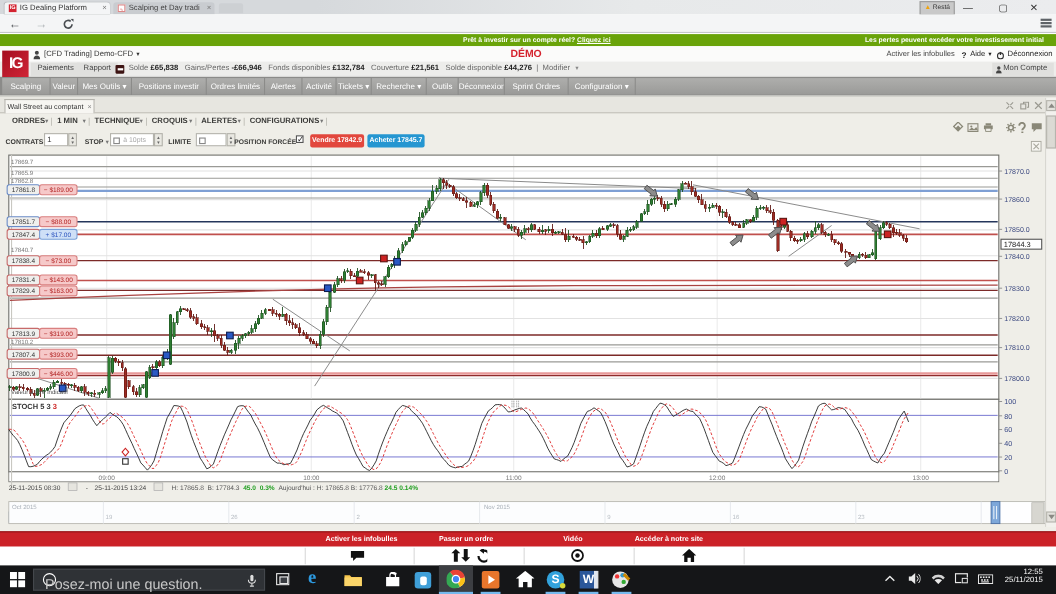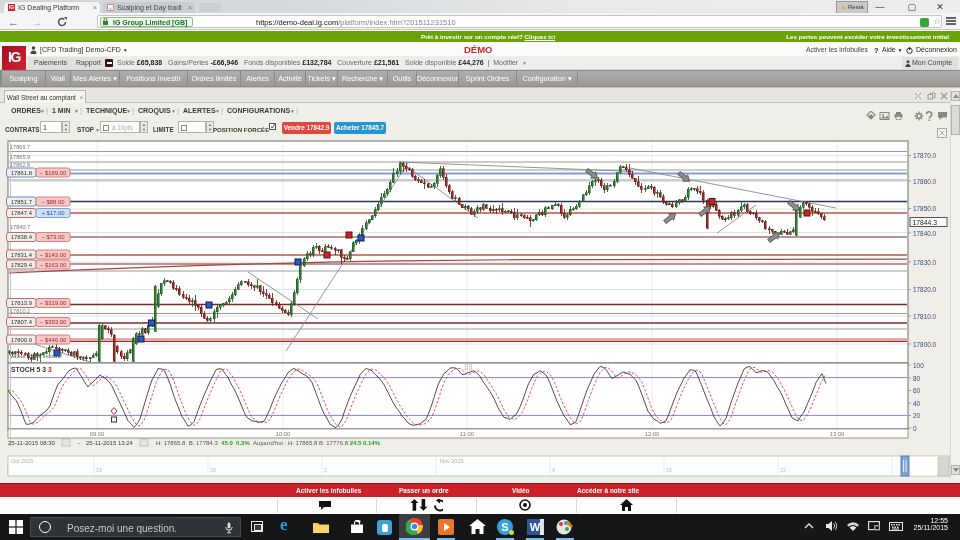--- a/index.html
+++ b/index.html
@@ -74,30 +74,20 @@
   <div class="winctl" style="left:902px">▢</div>
   <div class="winctl" style="left:930px">✕</div>
 </div>
 <div class="abs" id="toolbar">
   <div class="navbtn" style="left:8px;top:3px">←</div>
   <div class="navbtn" style="left:32px;top:3px;color:#aeb2b6">→</div>
   <svg class="abs" style="left:57px;top:4px" width="10" height="10" viewBox="0 0 10 10">
         <path d="M8.5 5a3.5 3.5 0 1 1-1.2-2.6" fill="none" stroke="#4a4e52" stroke-width="1.5"></path>
         <path d="M7 0h3v3z" fill="#4a4e52"></path>
       </svg>
-  <div class="abs" id="urlbox">
-     <div class="abs" id="evbadge">IG Group Limited [GB]</div>
-     <svg class="abs" style="left:4px;top:2px" width="7" height="8" viewBox="0 0 7 8">
-          <rect x="1" y="3" width="5" height="4" fill="#2c8527"></rect>
-          <path d="M2 3V2a1.5 1.5 0 013 0v1" fill="none" stroke="#2c8527"></path>
-        </svg>
-     <div class="abs" id="urltxt"><b style="font-weight:normal;color:#111">https://demo-deal.ig.com</b><span>/platform/index.htm?201511231510</span></div>
-     <div class="abs" style="left:822px;top:2px;width:9px;height:9px;background:#3aa33a;border-radius:2px"></div>
-     <div class="abs" style="left:835px;top:0px;color:#9aa0a6;font-size:9px">☆</div>
-  </div>
   <div class="abs" style="left:946px;top:4px;width:10px;height:8px">
     <div style="height:1.6px;background:#5f6368;margin-bottom:1.6px"></div>
     <div style="height:1.6px;background:#5f6368;margin-bottom:1.6px"></div>
     <div style="height:1.6px;background:#5f6368"></div>
   </div>
 </div>
 
 <div class="abs" id="greenbar">
   <span style="position:absolute;left:421px;font-size:6.2px">Prêt à investir sur un compte réel? <u>Cliquez ici</u></span>
   <span style="position:absolute;right:11px;font-size:6.2px">Les pertes peuvent excéder votre investissement initial</span>
@@ -128,22 +118,22 @@
       </span>
   <span class="h7" style="position:absolute;left:117px;top:3px;color:#666">Solde <b style="color:#222">£65,838</b>&nbsp;&nbsp; Gains/Pertes <b style="color:#222">-£66,946</b>&nbsp;&nbsp; Fonds disponibles <b style="color:#222">£132,784</b>&nbsp;&nbsp; Couverture <b style="color:#222">£21,561</b>&nbsp;&nbsp; Solde disponible <b style="color:#222">£44,276</b> &nbsp;|&nbsp; Modifier &nbsp;<span style="font-size:5px;color:#888">▼</span></span>
   <span class="chip" style="left:902px;width:56px;padding:0 2px 0 10px">Mon Compte</span>
   <svg style="position:absolute;left:905px;top:4px" width="6" height="7" viewBox="0 0 7 8">
         <circle cx="3.5" cy="2" r="1.8" fill="#444"></circle>
         <path d="M0.5 8c0-2.5 1.3-3.5 3-3.5s3 1 3 3.5z" fill="#444"></path>
       </svg>
 </div>
 <div class="abs" id="menubar">
       <div class="mbtn" style="left:2px;width:43px;white-space:nowrap;overflow:hidden">Scalping</div>
-      <div class="mbtn" style="left:46px;width:24px;white-space:nowrap;overflow:hidden">Wall</div>
-      <div class="mbtn" style="left:71px;width:48px;white-space:nowrap;overflow:hidden">Mes Alertes ▾</div>
+      <div class="mbtn" style="left:46px;width:24px;white-space:nowrap;overflow:hidden">Valeur</div>
+      <div class="mbtn" style="left:71px;width:48px;white-space:nowrap;overflow:hidden">Mes Outils ▾</div>
       <div class="mbtn" style="left:120px;width:67px;white-space:nowrap;overflow:hidden">Positions investir</div>
       <div class="mbtn" style="left:188px;width:52px;white-space:nowrap;overflow:hidden">Ordres limités</div>
       <div class="mbtn" style="left:241px;width:33px;white-space:nowrap;overflow:hidden">Alertes</div>
       <div class="mbtn" style="left:275px;width:30px;white-space:nowrap;overflow:hidden">Activité</div>
       <div class="mbtn" style="left:306px;width:31px;white-space:nowrap;overflow:hidden">Tickets ▾</div>
       <div class="mbtn" style="left:338px;width:49px;white-space:nowrap;overflow:hidden">Recherche ▾</div>
       <div class="mbtn" style="left:388px;width:28px;white-space:nowrap;overflow:hidden">Outils</div>
       <div class="mbtn" style="left:417px;width:41px;white-space:nowrap;overflow:hidden">Déconnexion</div>
       <div class="mbtn" style="left:459px;width:57px;white-space:nowrap;overflow:hidden">Sprint Ordres</div>
       <div class="mbtn" style="left:517px;width:60px;white-space:nowrap;overflow:hidden">Configuration ▾</div>
@@ -1000,21 +990,21 @@
 
 <div class="abs" id="taskbar">
   <svg class="abs" style="left:9px;top:6px" width="14" height="14" viewBox="0 0 14 14">
         <rect x="0" y="0" width="6.4" height="6.4" fill="#fff"></rect>
         <rect x="7.6" y="0" width="6.4" height="6.4" fill="#fff"></rect>
         <rect x="0" y="7.6" width="6.4" height="6.4" fill="#fff"></rect>
         <rect x="7.6" y="7.6" width="6.4" height="6.4" fill="#fff"></rect>
       </svg>
   <div class="abs" id="searchbox">
     <div style="position:absolute;left:8px;top:3px;width:12px;height:12px;border:1.5px solid #fff;border-radius:50%"></div>
-    <span style="position:absolute;left:36px;top:5px;font-size:10px;color:#c8c8c8">Posez-moi une question.</span>
+    <span style="position:absolute;left:10px;top:5px;font-size:13px;color:#c8c8c8">Posez-moi une question.</span>
     <svg style="position:absolute;right:7px;top:4px" width="8" height="12" viewBox="0 0 8 12">
           <rect x="2.6" y="0.5" width="2.8" height="6" rx="1.4" fill="#ddd"></rect>
           <path d="M0.8 5a3.2 3.2 0 006.4 0" fill="none" stroke="#ddd" stroke-width="1"></path>
           <line x1="4" y1="8.2" x2="4" y2="10.5" stroke="#ddd" stroke-width="1"></line>
           <line x1="2.2" y1="10.8" x2="5.8" y2="10.8" stroke="#ddd" stroke-width="1"></line>
         </svg>
   </div>
   <div class="abs" style="left:251px;top:7px;width:12px;height:11px;border:1px solid #e8e8e8;background:#151618"></div>
   <div class="abs" style="left:254px;top:9.5px;width:8px;height:7px;border:1px solid #e8e8e8;background:#3a3d42"></div>
   <span style="position:absolute;left:280px;top:1px;font-size:17px;font-weight:bold;color:#2d9ae0;font-family:'Liberation Serif',serif">e</span>

